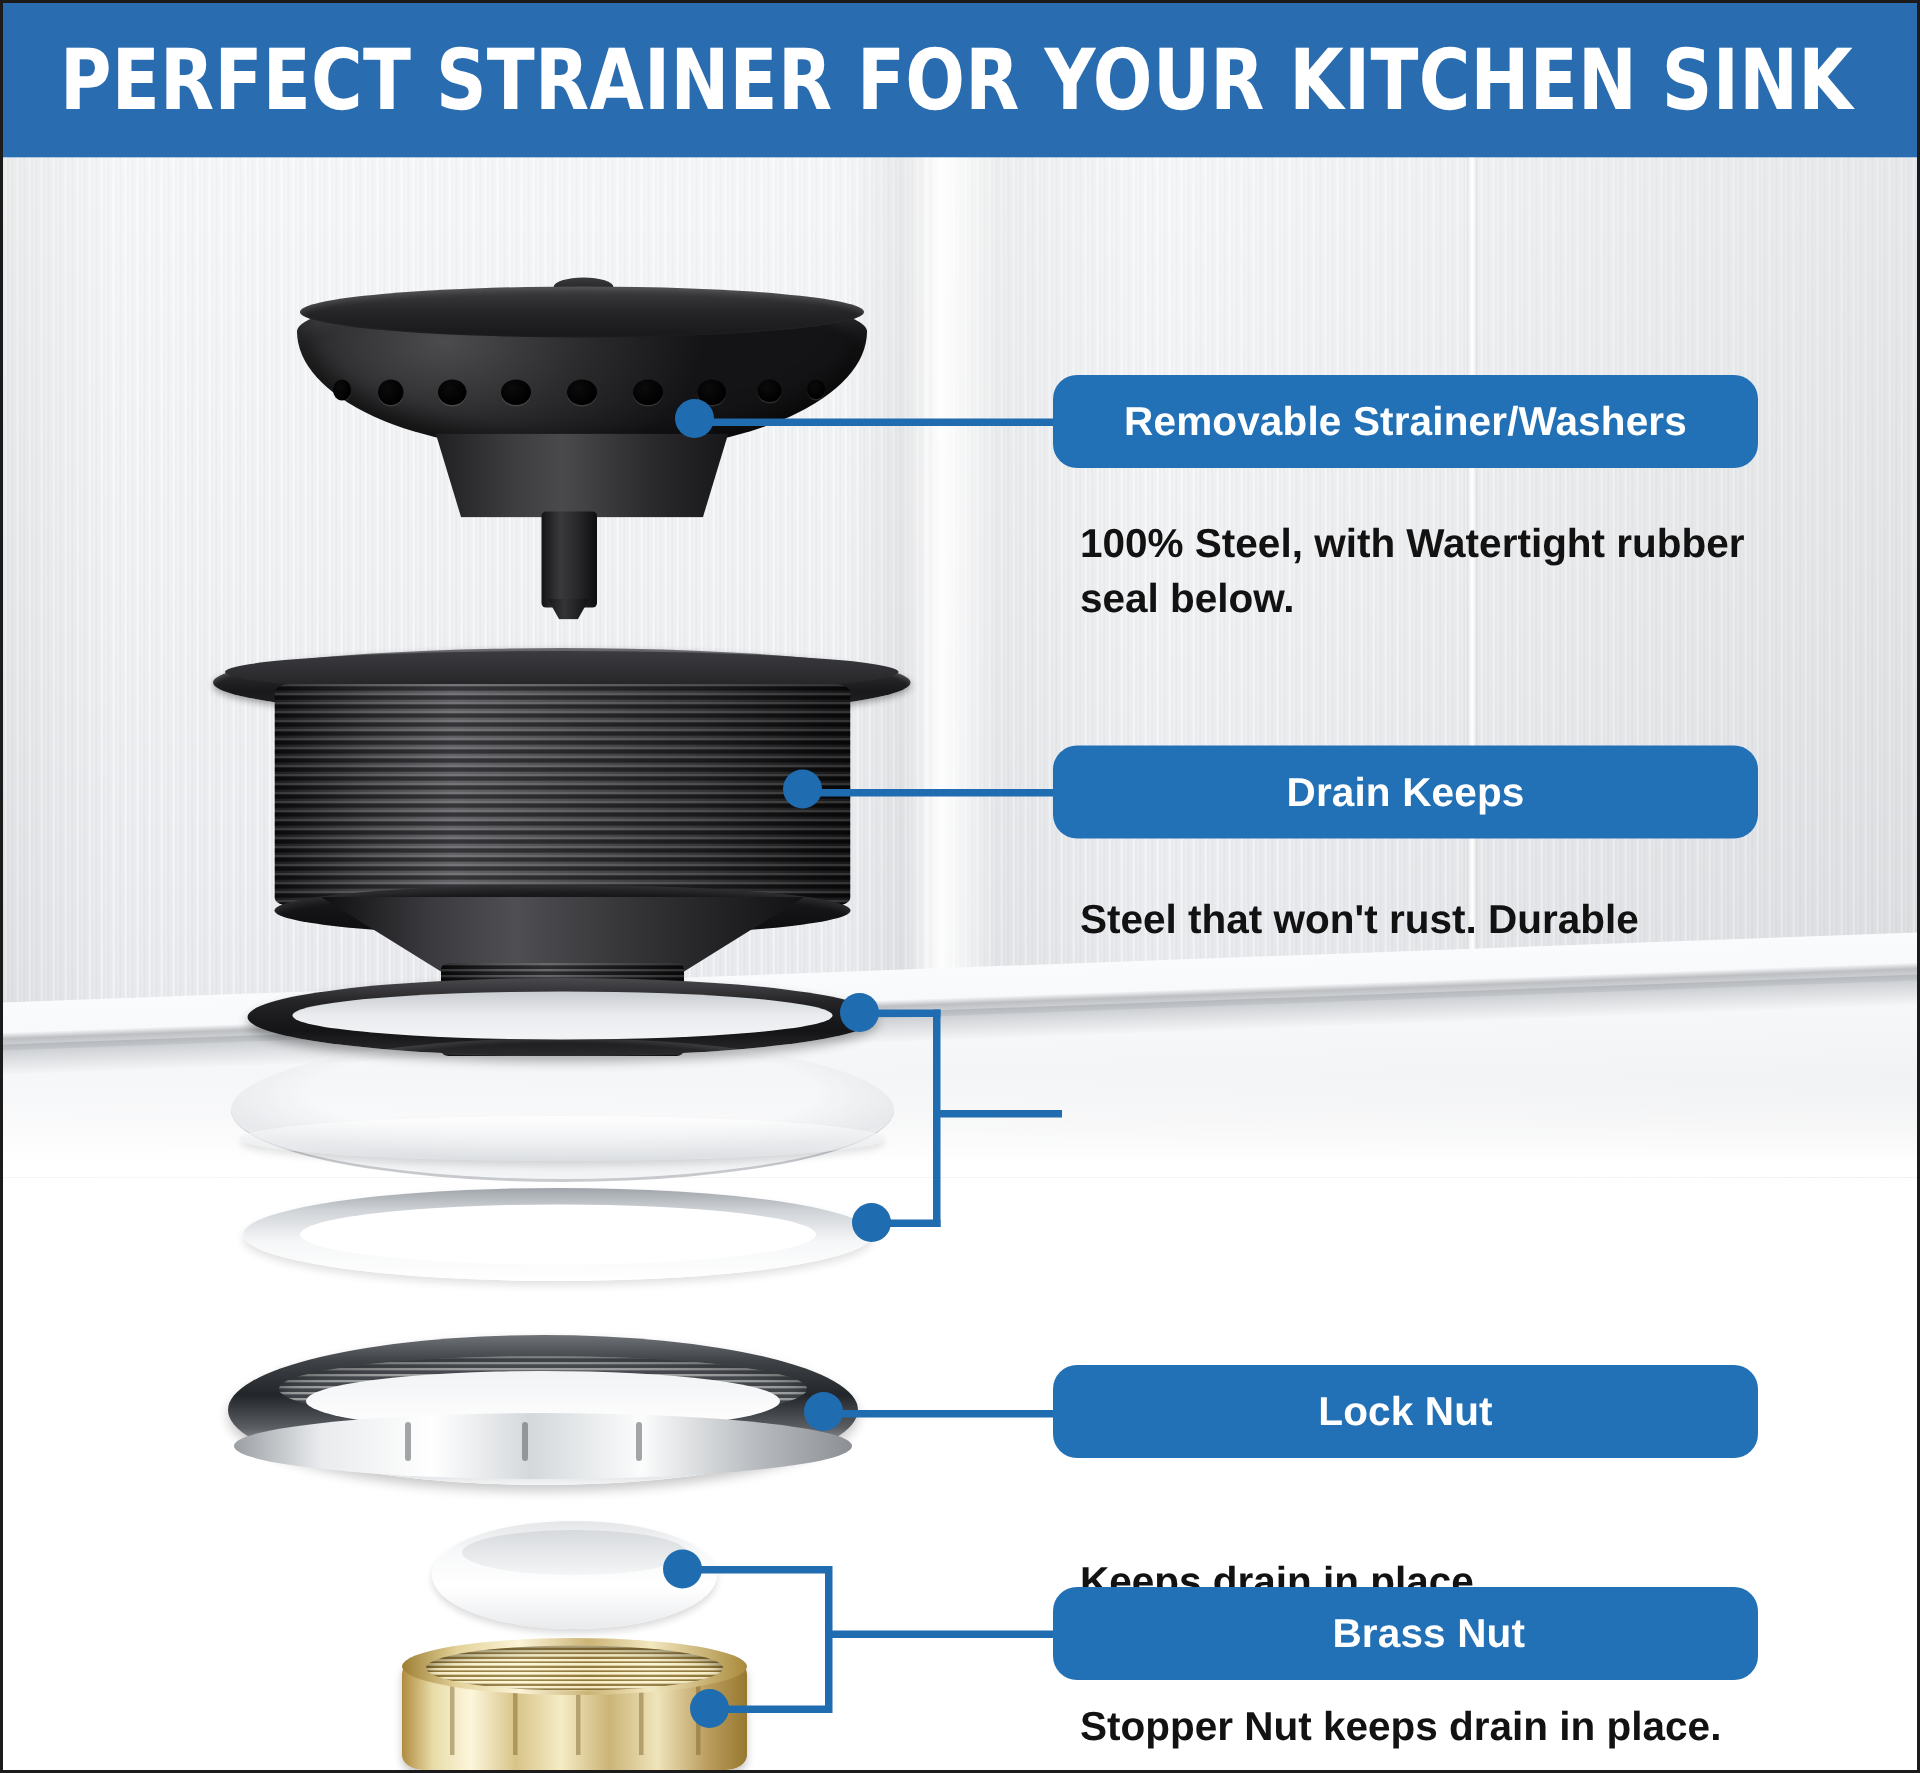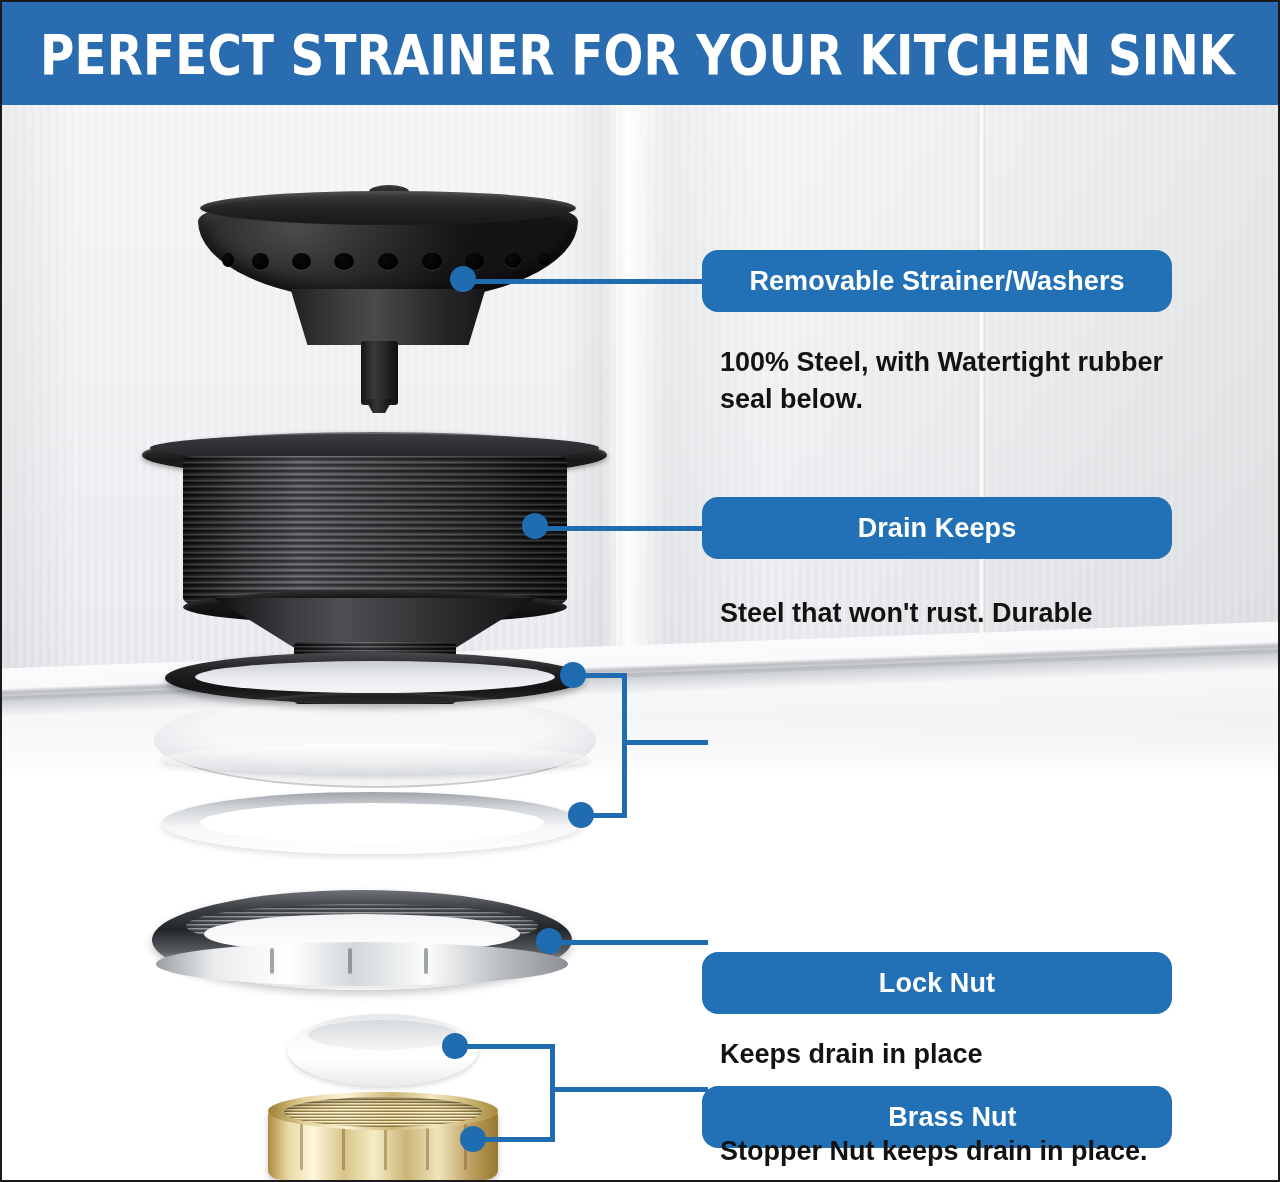--- a/index.html
+++ b/index.html
@@ -414,19 +414,19 @@
   <div class="conn conn-v" style="left:548px;top:1042px;height:98px;"></div>
   <div class="conn conn-h" style="left:548px;top:1085px;width:158px;"></div>
 
   <div class="pill" style="top:248px;">Removable Strainer/Washers</div>
   <div class="desc" style="top:342px;">100% Steel, with Watertight rubber seal below.</div>
 
   <div class="pill" style="top:495px;">Drain Keeps</div>
   <div class="desc" style="top:558px;margin-top:35px;">Steel that won't rust. Durable</div>
 
 
-  <div class="pill" style="top:950px;">Lock Nut</div>
+  <div class="pill" style="top:908px;">Lock Nut</div>
   <div class="desc" style="top:986px;margin-top:48px;">Keeps drain in place</div>
 
-  <div class="pill" style="top:1084px;padding-left:43px;">Brass Nut</div>
+  <div class="pill" style="top:1056px;padding-left:43px;">Brass Nut</div>
   <div class="desc" style="top:1131px;">Stopper Nut keeps drain in place.</div>
 
 </div>
 
 </body></html>

